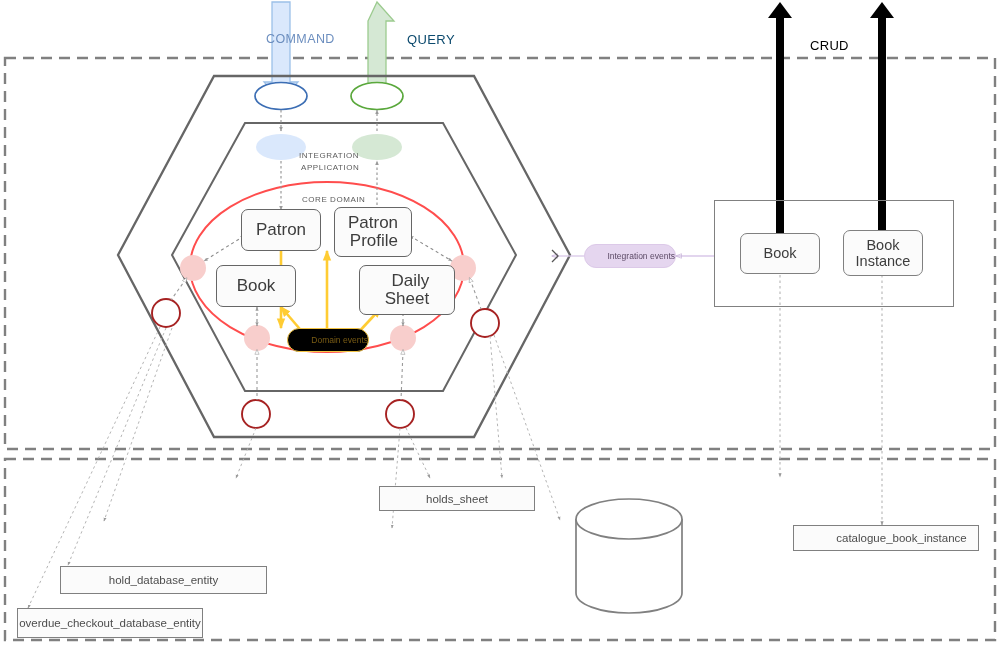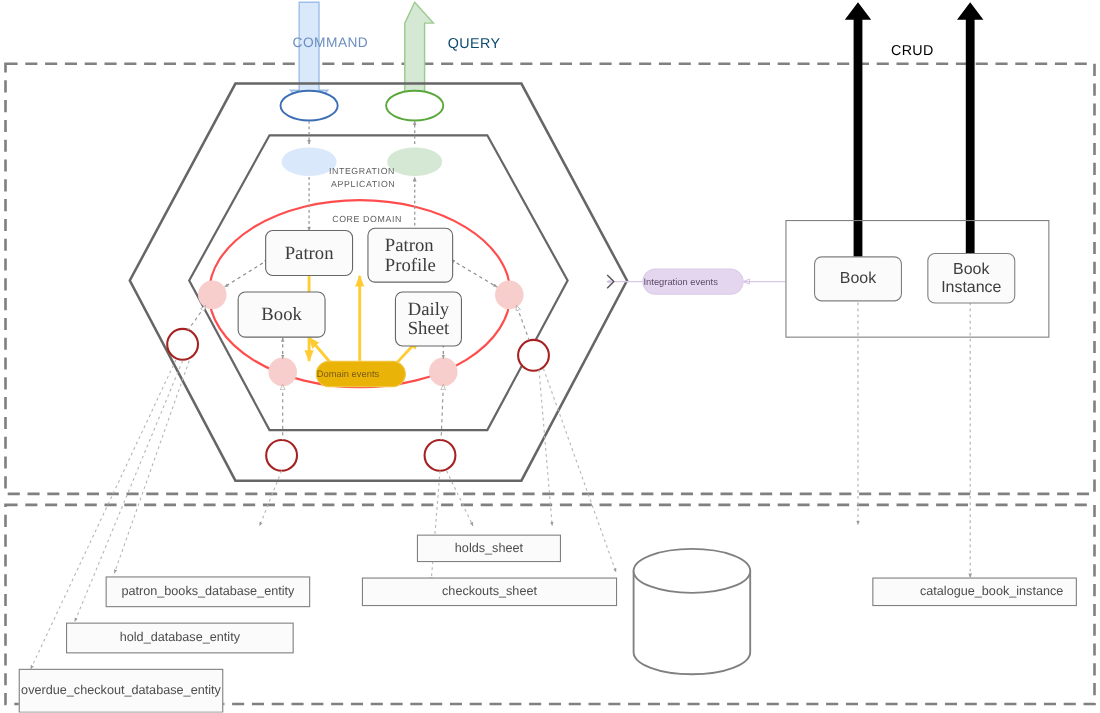--- a/index.html
+++ b/index.html
@@ -50,22 +50,21 @@
   }
   .t-layer {
     font-size: 8px;
     letter-spacing: 0.55px;
     color: #5c5c5c;
   }
   .t-agg {
     font-size: 17px;
     color: #3d3d3d;
     line-height: 1.08;
-    text-align: left;
-    font-family: Liberation Serif, serif;
+    text-align: right;
   }
   .t-agg-sm {
     font-size: 14.5px;
     color: #3d3d3d;
     line-height: 1.12;
     text-align: center;
   }
   .t-pill {
     font-size: 8.5px;
     color: #7a5c14;
@@ -111,25 +110,25 @@
   .crud-container {
     position: absolute;
     background: transparent;
     border: 1.4px solid #808080;
     box-sizing: border-box;
   }
   .pill {
     position: absolute;
     display: flex;
     align-items: center;
-    justify-content: flex-start;
+    justify-content: flex-end;
     box-sizing: border-box;
   }
   .pill-domain {
-    background: #eab308;
+    background: #000000;
     border: 1px solid #f2c444;
     border-radius: 16px;
   }
   .pill-integration {
     background: #e5d6ef;
     border: 1px solid #dcc9e8;
     border-radius: 16px;
   }
 </style>
 </head>
@@ -313,21 +312,21 @@
     <div class="t-agg">
       <span>Patron</span><br>
       <span>Profile</span>
     </div>
   </div>
 
   <div class="agg-box" style="left:216px; top:265px; width:80px; height:42px;">
     <span class="t-agg">Book</span>
   </div>
 
-  <div class="agg-box" style="left:359px; top:265px; width:61px; height:50px;">
+  <div class="agg-box" style="left:359px; top:265px; width:96px; height:50px;">
     <div class="t-agg">
       <span>Daily</span><br>
       <span>Sheet</span>
     </div>
   </div>
 
   <div class="pill pill-domain" style="left:287px; top:328px; width:82px; height:24px;">
     <span class="t-pill">Domain events</span>
   </div>
 
@@ -342,38 +341,32 @@
   </div>
 
   <div class="agg-box-r" style="left:843px; top:230px; width:80px; height:46px;">
     <div class="t-agg-sm">
       <span>Book</span><br>
       <span>Instance</span>
     </div>
   </div>
 
 
-  <div class="ent-box" style="left:96px; top:524px; width:186px; height:28px;">
-    <span class="t-entity">patron_books_database_entity</span>
-  </div>
 
   <div class="ent-box" style="left:60px; top:566px; width:207px; height:28px;">
     <span class="t-entity">hold_database_entity</span>
   </div>
 
-  <div class="ent-box" style="left:17px; top:608px; width:186px; height:40px;">
+  <div class="ent-box" style="left:17px; top:608px; width:186px; height:30px;">
     <span class="t-entity">overdue_checkout_database_entity</span>
   </div>
 
-  <div class="ent-box" style="left:379px; top:486px; width:131px; height:25px;">
+  <div class="ent-box" style="left:379px; top:486px; width:156px; height:25px;">
     <span class="t-entity">holds_sheet</span>
   </div>
 
-  <div class="ent-box" style="left:329px; top:525px; width:232px; height:26px;">
-    <span class="t-entity">checkouts_sheet</span>
-  </div>
 
 
   <div class="ent-box" style="left:793px; top:525px; width:186px; height:26px;padding-left:31px;">
     <span class="t-entity">catalogue_book_instance</span>
   </div>
 
 </div>
 
 </body></html>

